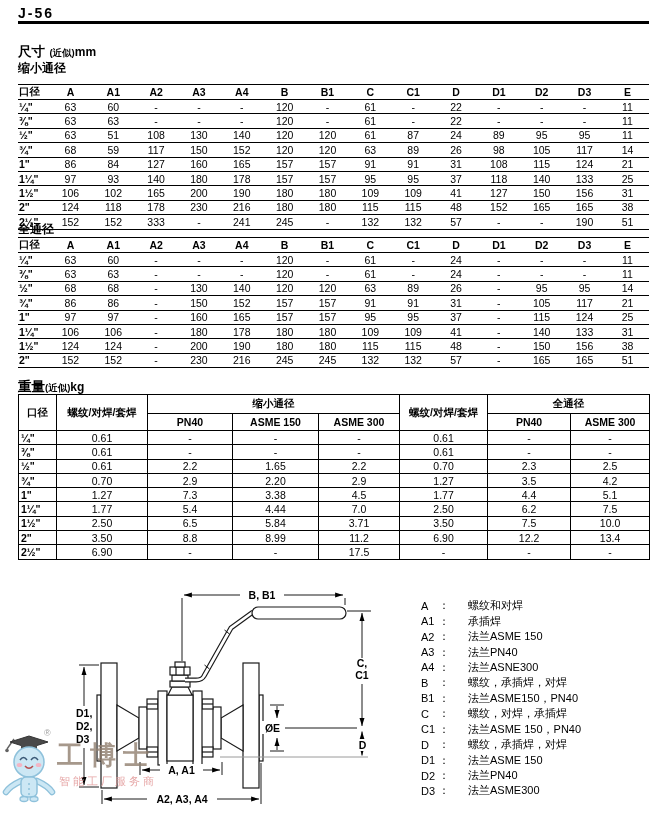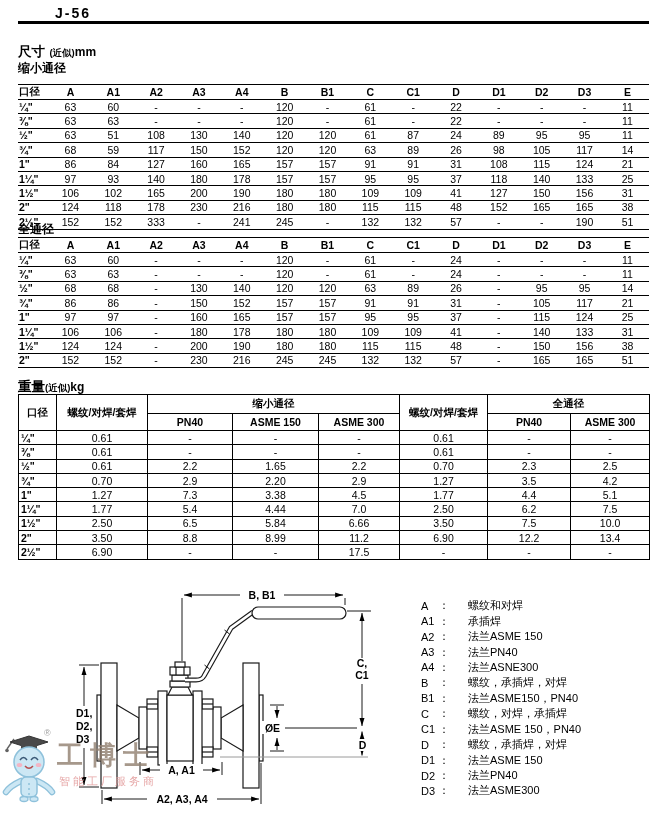--- a/index.html
+++ b/index.html
@@ -4,21 +4,21 @@
 <style>
   html,body{margin:0;padding:0;}
   body{
     width:657px;height:816px;background:#ffffff;color:#000;
     font-family:"Liberation Sans","DejaVu Sans",sans-serif;
     position:relative;overflow:hidden;
   }
   .abs{position:absolute;}
 
   
-  .page-code{font-size:14px;font-weight:bold;letter-spacing:2px;margin-left:37px;}
+  .page-code{font-size:14px;font-weight:bold;letter-spacing:2px;}
   .header-rule{background:#000;height:2.5px;}
 
   
   .sec-title{font-size:13.5px;font-weight:bold;text-align:center;}
   .sec-note{font-size:9.5px;font-weight:bold;}
   .sec-unit{font-size:12px;font-weight:bold;}
   .sub-title{font-size:12px;font-weight:bold;}
 
   
   table{border-collapse:collapse;table-layout:fixed;}
@@ -508,21 +508,21 @@
         <td>7.0</td>
         <td>2.50</td>
         <td>6.2</td>
         <td>7.5</td>
       </tr>
       <tr>
         <td class="c0">1½"</td>
         <td>2.50</td>
         <td>6.5</td>
         <td>5.84</td>
-        <td>6.66</td>
+        <td>3.71</td>
         <td>3.50</td>
         <td>7.5</td>
         <td>10.0</td>
       </tr>
       <tr>
         <td class="c0">2"</td>
         <td>3.50</td>
         <td>8.8</td>
         <td>8.99</td>
         <td>11.2</td>

